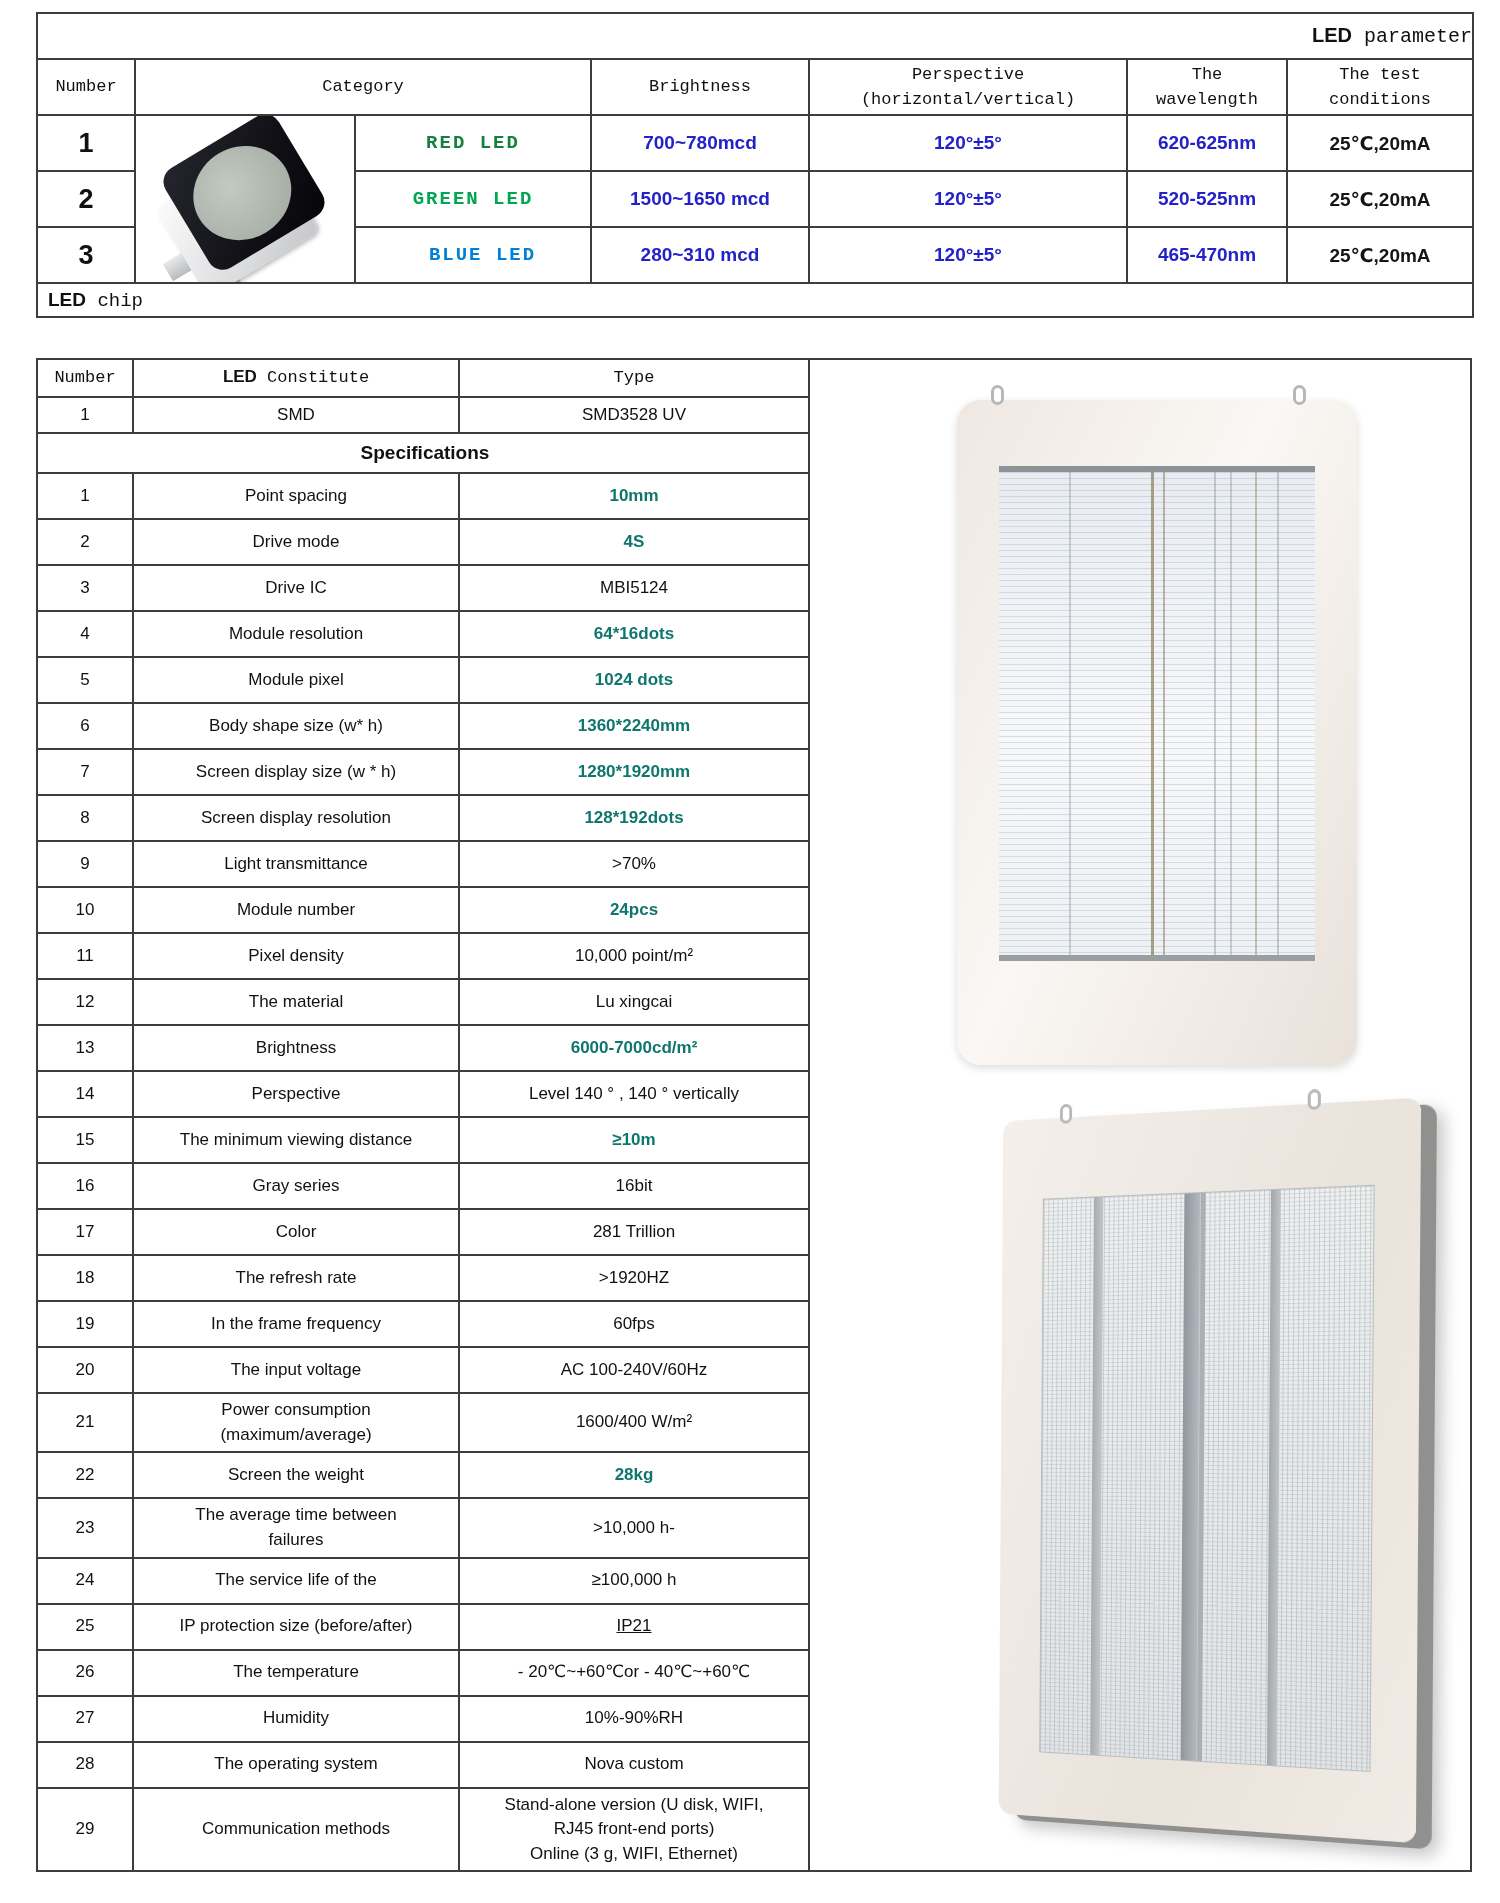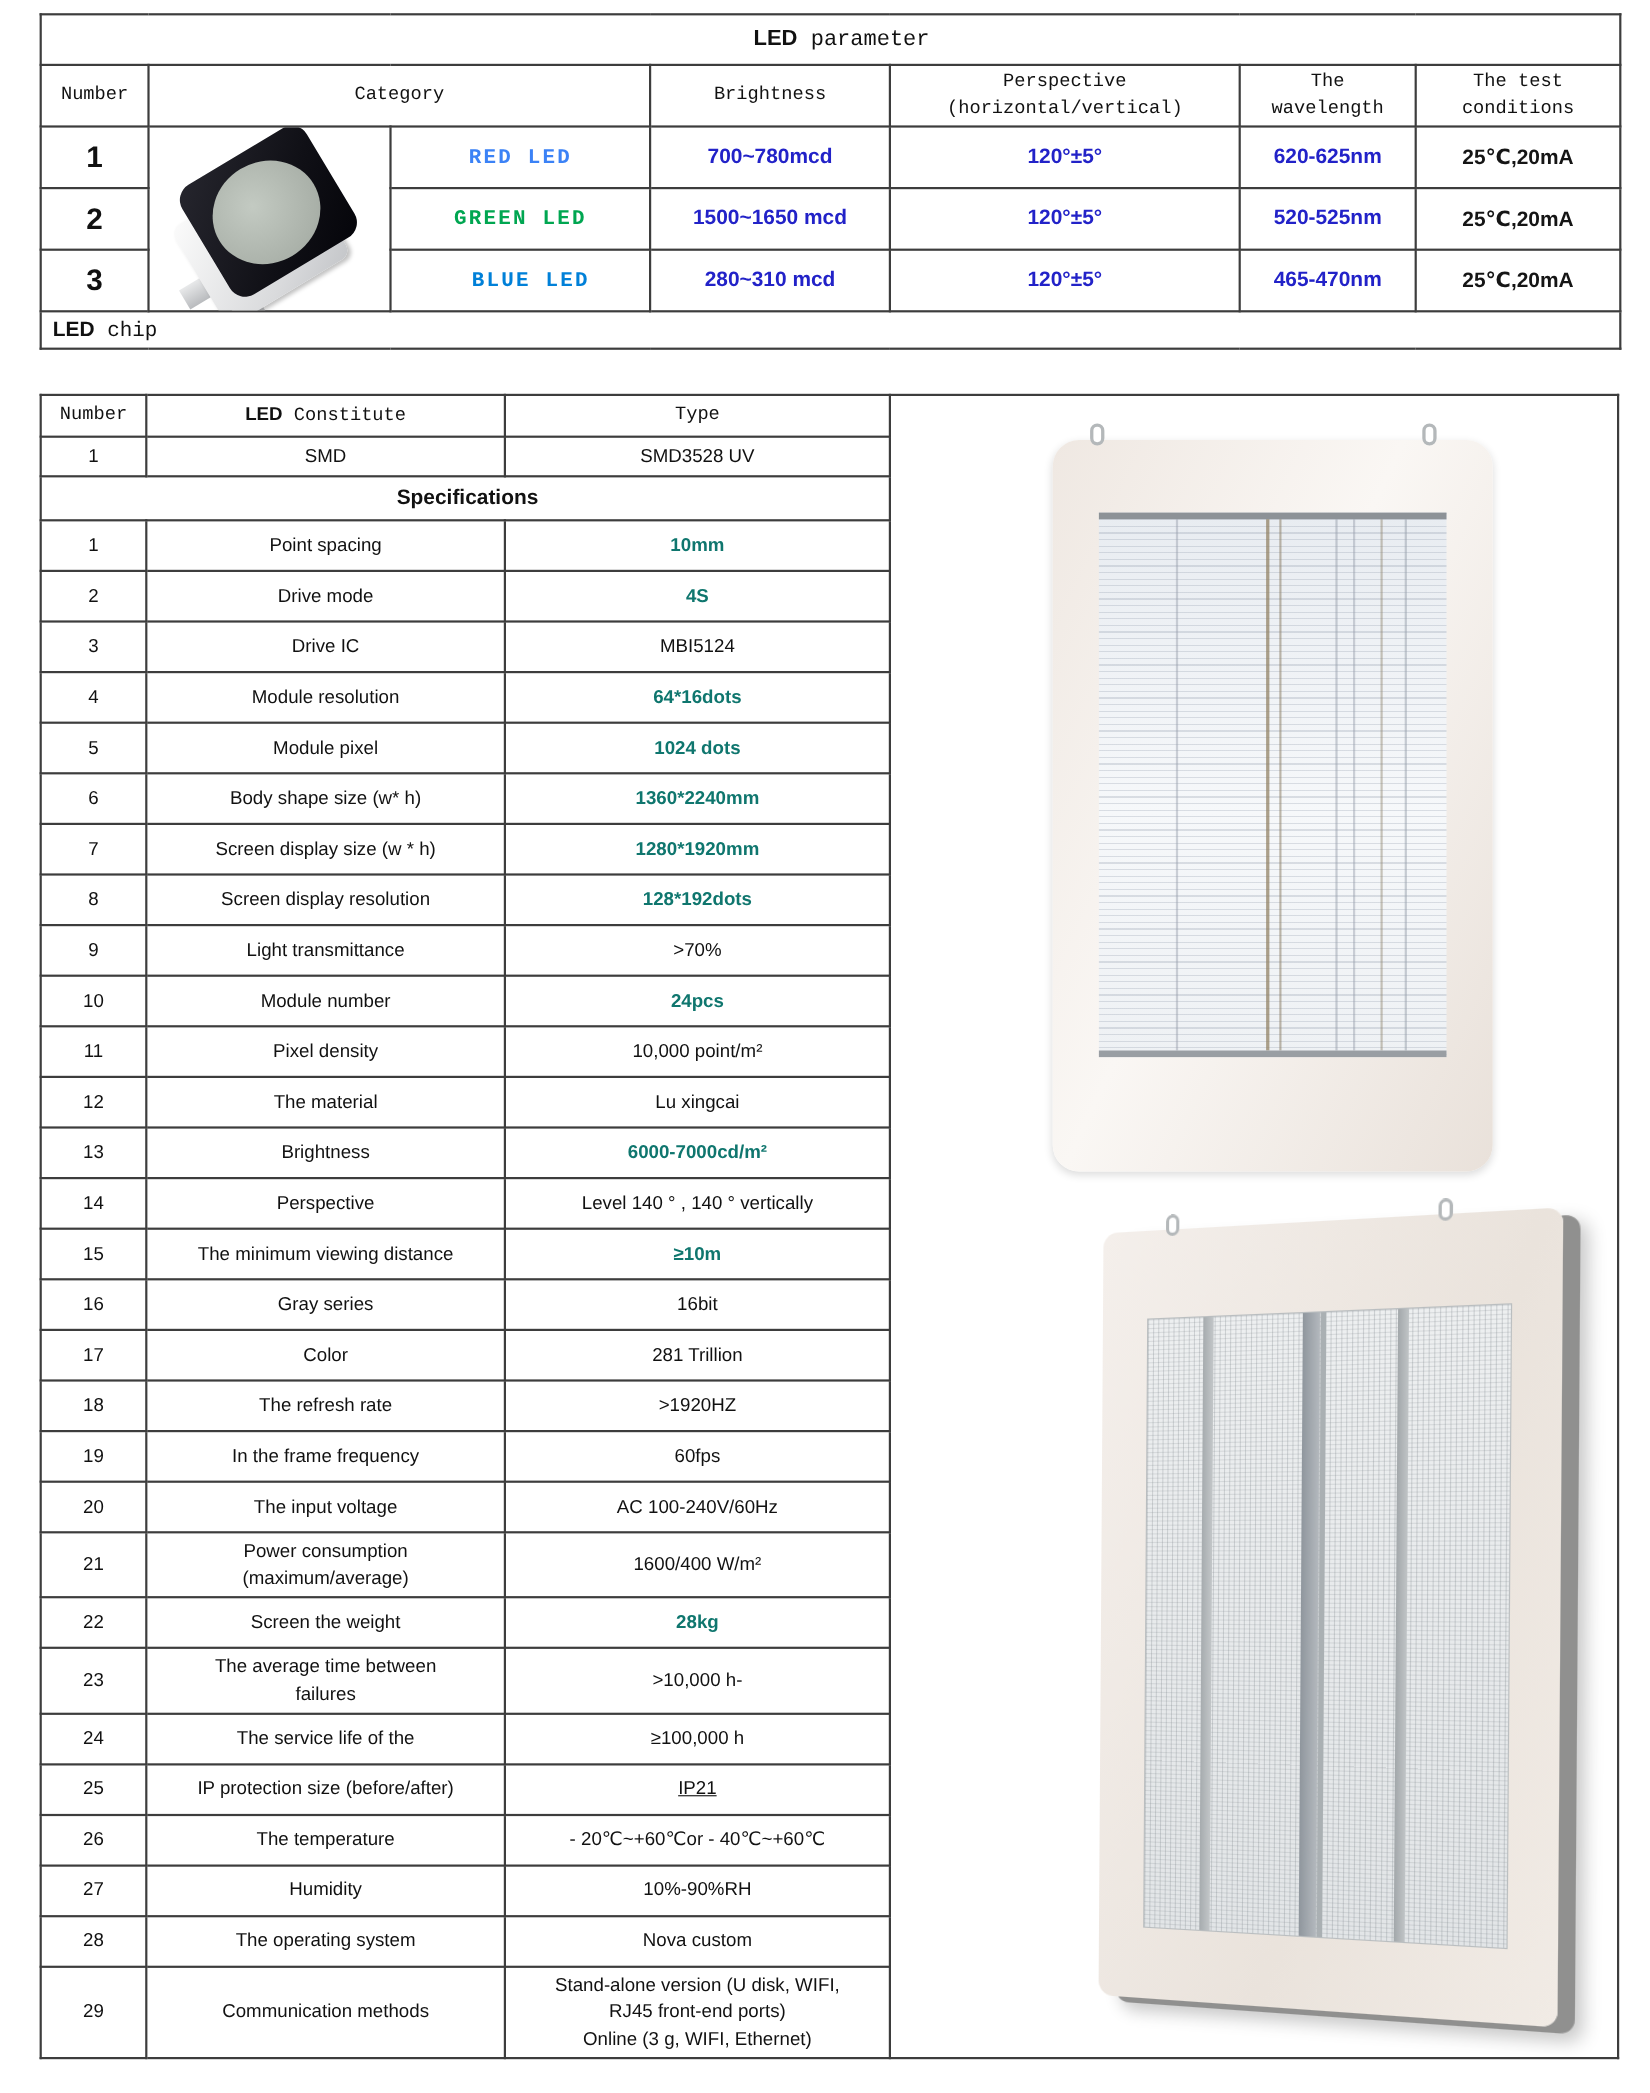--- a/index.html
+++ b/index.html
@@ -10,21 +10,21 @@
     color:#111;
   }
   .mono { font-family:"Liberation Mono","DejaVu Sans Mono",monospace; }
   .b { font-weight:700; }
 
   
   table { border-collapse:collapse; table-layout:fixed; }
   td { border:2px solid #3d3d3d; vertical-align:middle; text-align:center; overflow:hidden; }
 
   .param-table { position:absolute; left:36px; top:12px; width:1436px; }
-  .param-table .title-row td { height:46px; text-align:center; padding-left:20px; font-size:20px; }
+  .param-table .title-row td { height:46px; text-align:right; padding-left:20px; font-size:20px; }
   .param-table .head-row td { height:56px; font-size:17px; white-space:pre-line; line-height:1.5; }
   .param-table .led-row td { height:56px; }
   .param-table .num-cell { font-size:27px; font-weight:700; }
   .param-table .led-name { font-size:19px; letter-spacing:2px; font-family:"Liberation Mono","DejaVu Sans Mono",monospace; font-weight:700; }
   .param-table .val-blue { font-size:19px; font-weight:700; color:#2222c8; }
   .param-table .test-cell { font-size:19px; font-weight:700; color:#151515; }
   .chip-title-row td { height:34px; text-align:left; padding-left:10px; font-size:19px; }
 
   
   .ledpic-wrap { position:relative; width:100%; height:100%; }
@@ -158,21 +158,21 @@
     <td rowspan="3">
       <div class="ledpic-wrap">
         <div class="led-leg1"></div>
         <div class="led-leg2"></div>
         <div class="led-base"></div>
         <div class="led-top">
           <div class="led-lens"></div>
         </div>
       </div>
     </td>
-    <td class="led-name" style="color: #3b82f6; text-align: center;">RED LED</td>
+    <td class="led-name" style="color: #15803d; text-align: center;">RED LED</td>
     <td class="val-blue">700~780mcd</td>
     <td class="val-blue">120°±5°</td>
     <td class="val-blue">620-625nm</td>
     <td class="test-cell">25℃,20mA</td>
   </tr>
   <tr class="led-row">
     <td class="num-cell">2</td>
     <td class="led-name" style="color: rgb(0, 166, 81);">GREEN LED</td>
     <td class="val-blue">1500~1650 mcd</td>
     <td class="val-blue">120°±5°</td>

